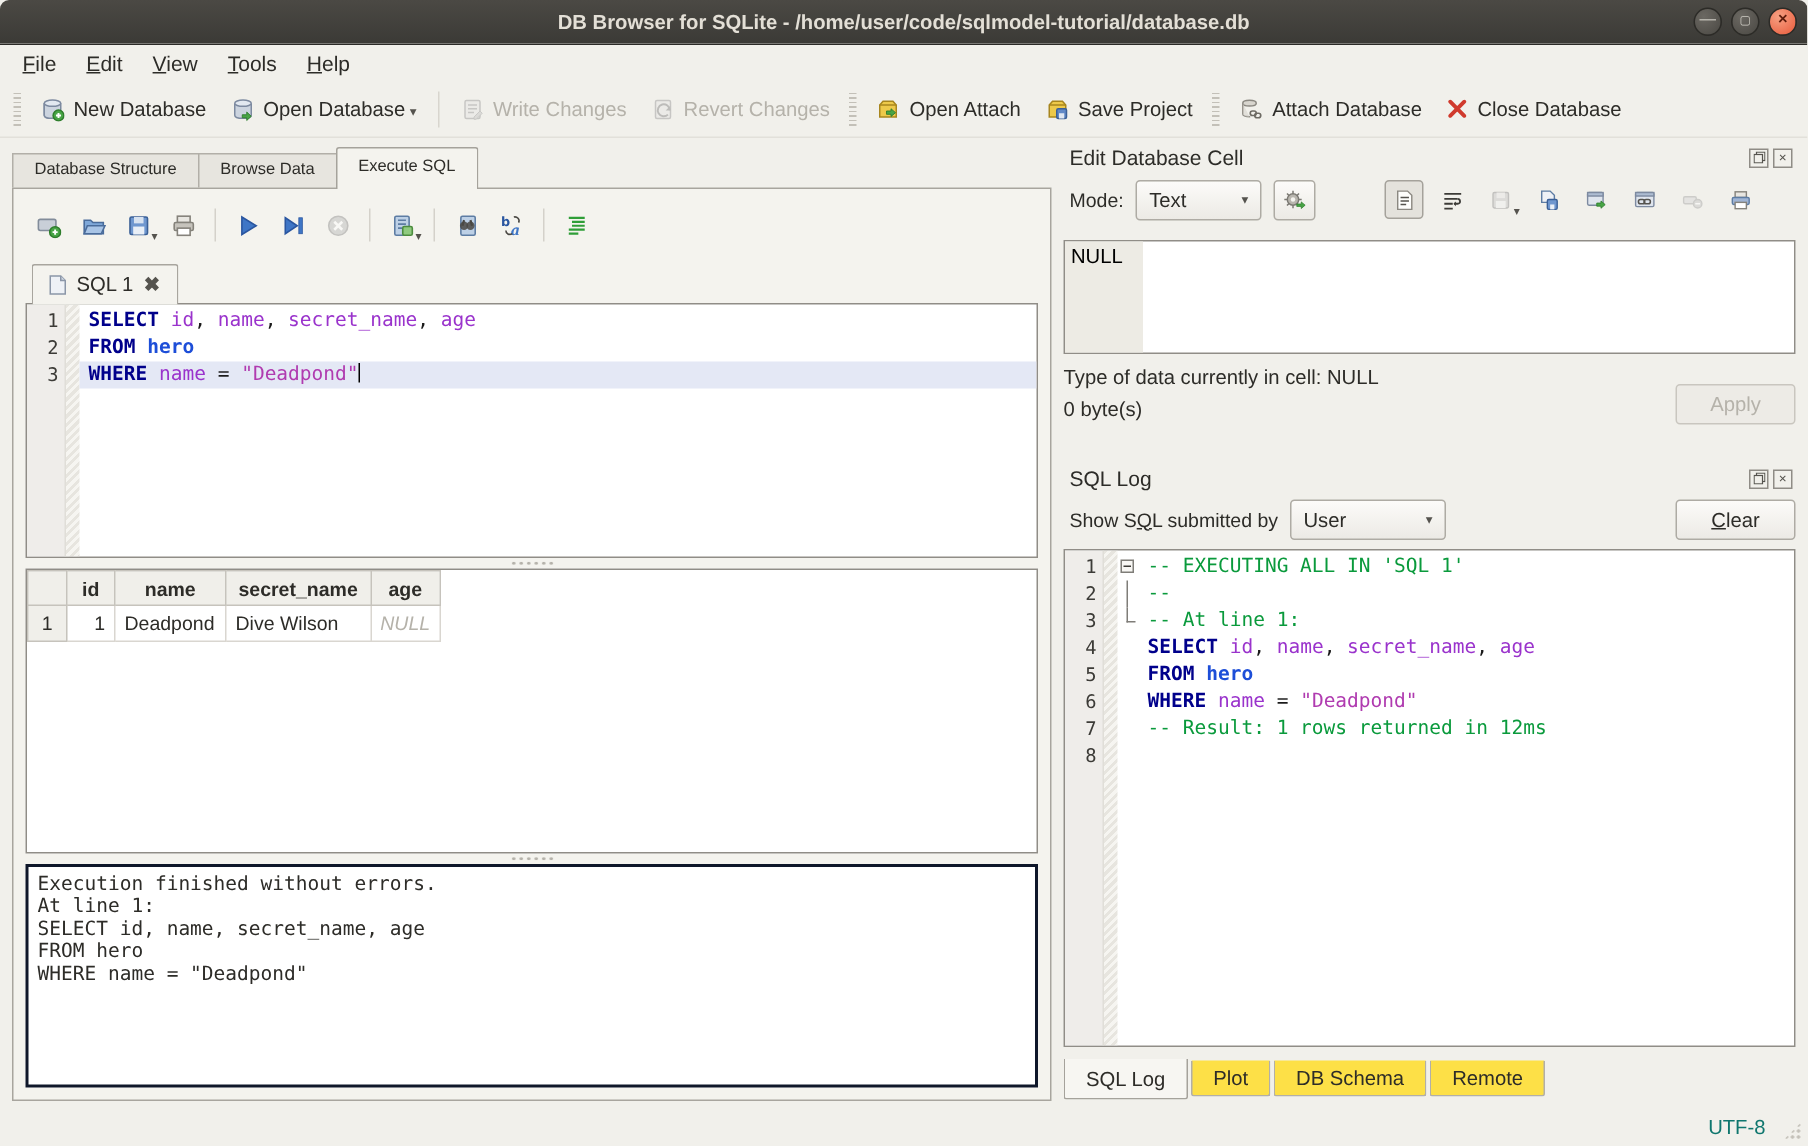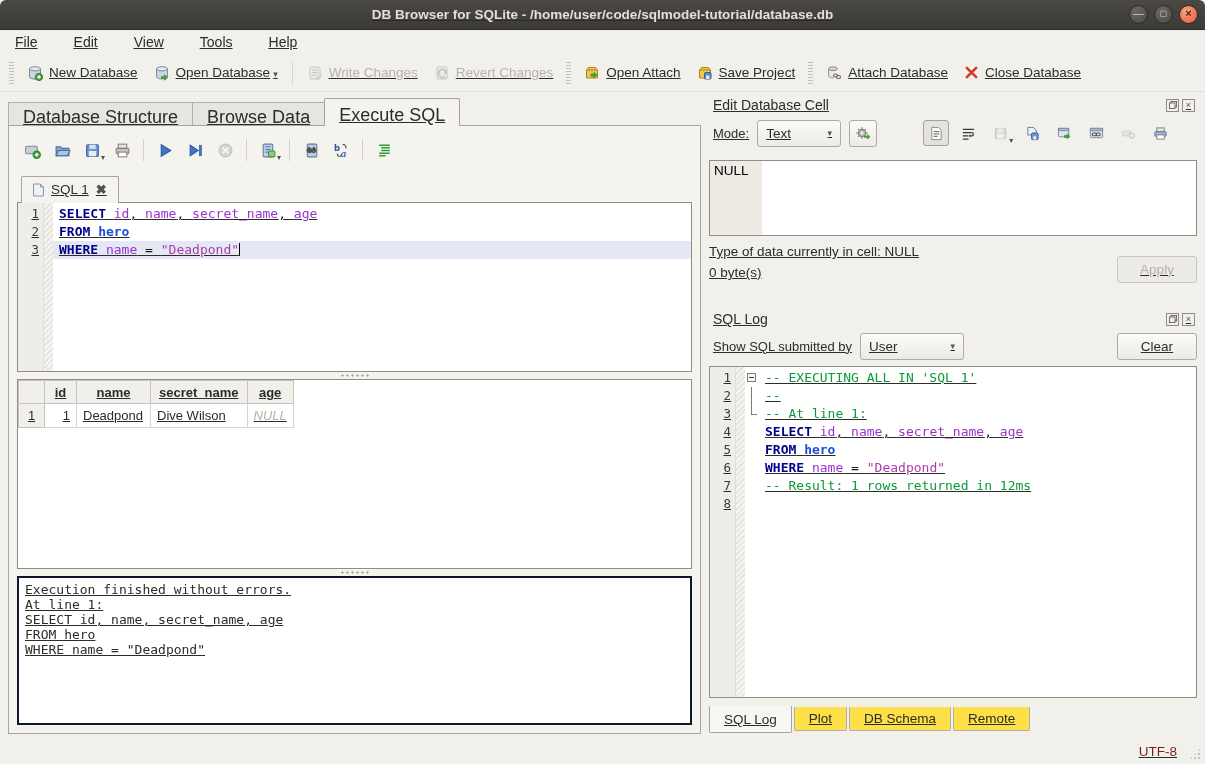--- a/index.html
+++ b/index.html
@@ -1,49 +1,49 @@
 <!DOCTYPE html>
 <html><head>
 <meta charset="utf-8">
 <style>
   * { box-sizing: border-box; margin: 0; padding: 0; }
   html,body { width:1205px; height:764px; }
   body { font-family:"Liberation Sans",sans-serif; font-size:13px; color:#2d2c28; background:#f1f0eb; overflow:hidden; }
-  .window { width:1205px; height:764px; display:flex; flex-direction:column; background:#f1f0eb;text-decoration:underline; }
+  .window { width:1205px; height:764px; display:flex; flex-direction:column; background:#f1f0eb; }
 
   
   .titlebar { height:30px; flex:0 0 30px; background:linear-gradient(#4b4944,#3b3a36); border-bottom:1px solid #2b2a27; position:relative; display:flex; align-items:center; justify-content:center; border-radius:6px 6px 0 0; }
   .titlebar .title { color:#e3dfd6; font-weight:bold; font-size:13.5px; }
   .win-controls { position:absolute; right:7px; top:5px; display:flex; gap:6px; }
   .win-btn { width:19px; height:19px; border-radius:50%; display:flex; align-items:center; justify-content:center; font-size:11px; line-height:1; border:1px solid #2c2b27; color:#cfccc4; background:radial-gradient(circle at 35% 30%, #6b6862, #4a4843); cursor:default; }
   .win-btn.close { background:radial-gradient(circle at 35% 30%, #f7a183, #e8593a); color:#5e1c0c; font-weight:bold; }
   .win-btn span { transform:translateY(-1px); }
 
   
-  .menubar { height:24px; flex:0 0 24px; display:flex; align-items:center; padding-left:6px; gap:18px; background:#f1f0eb; }
+  .menubar { height:24px; flex:0 0 24px; display:flex; align-items:center; padding-left:6px; gap:2px; background:#f1f0eb; }
   .menu-item { padding:3px 9px; font-size:14px; }
   .menu-item .mn { text-decoration:underline; }
 
   
   .toolbar { height:38px; flex:0 0 38px; display:flex; align-items:center; padding:0 4px; background:#f1f0eb; border-bottom:1px solid #e2e0da; }
   .tb-grip { width:5px; height:22px; margin:0 5px; background-image:repeating-linear-gradient(#c3c0b8 0 1px, transparent 1px 3px); background-size:1px 100%; background-repeat:repeat-x; background-position:2px 0; }
   .tb-sep { width:1px; height:24px; background:#d8d5ce; margin:0 6px; }
   .tb-btn { display:flex; align-items:center; gap:6px; padding:5px 8px; border-radius:3px; font-size:13.5px; white-space:nowrap; }
   .tb-btn.disabled { color:#b5b2aa; }
   .tb-btn.disabled svg { opacity:.45; filter:grayscale(1); }
   .tb-caret { font-size:9px; color:#55534e; margin-left:-3px; align-self:flex-end; padding-bottom:2px; }
 
   
   .content { flex:1 1 auto; display:flex; min-height:0; }
   .left-pane { width:703px; flex:0 0 703px; display:flex; flex-direction:column; padding:6px 2px 4px 8px; min-height:0; }
   .right-pane { flex:1 1 auto; display:flex; flex-direction:column; padding:2px 8px 4px 6px; min-height:0; }
 
   
   .main-tabs { display:flex; align-items:flex-end; height:28px; flex:0 0 28px; }
-  .main-tab { padding:4px 14px 5px; font-size:18px; background:#e7e5df; border:1px solid #b2afa8; border-bottom:none; margin-right:-1px; height:24px; position:relative; }
+  .main-tab { padding:4px 14px 5px; font-size:11px; background:#e7e5df; border:1px solid #b2afa8; border-bottom:none; margin-right:-1px; height:24px; position:relative; }
   .main-tab.active { background:#f4f3ee; height:28px; z-index:3; border-color:#a5a29b; padding-top:6px; border-radius:2px 2px 0 0; }
   .left-body { flex:1 1 auto; border:1px solid #a8a59e; background:#f4f3ee; margin-top:-1px; padding:8px 8px 6px; display:flex; flex-direction:column; min-height:0; position:relative; z-index:1; }
 
   
   .sql-toolbar { height:32px; flex:0 0 32px; display:flex; align-items:center; gap:4px; padding-left:2px; }
   .icon-btn { width:26px; height:26px; display:flex; align-items:center; justify-content:center; border-radius:3px; position:relative; }
   .icon-btn.disabled svg { opacity:.45; filter:grayscale(1); }
   .icon-btn .dd { position:absolute; right:0px; bottom:1px; font-size:8px; color:#55534e; }
   .sql-tb-sep { width:1px; height:22px; background:#d4d1ca; margin:0 4px; }
 
@@ -118,21 +118,21 @@
   .filter-row { height:32px; flex:0 0 32px; display:flex; align-items:center; gap:8px; padding-left:4px; margin-bottom:4px; }
   .filter-row .spacer { flex:1; }
   .log-editor { flex:1 1 auto; min-height:0; }
 
   
   .bottom-tabs { height:27px; flex:0 0 27px; display:flex; align-items:flex-start; margin-top:9px; }
   .bottom-tab { padding:4px 14px; font-size:13.5px; background:#fde047; border:1px solid #b2afa8; border-top:none; margin-right:2px; height:24px; border-radius:0 0 2px 2px; }
   .bottom-tab.active { background:#f7f6f2; height:27px; border-color:#a5a29b; margin-top:-1px; padding-top:6px; }
 
   
-  .statusbar { height:26px; flex:0 0 26px; display:flex; align-items:center; justify-content:flex-end; padding-right:28px; color:#7f1d1d; font-size:13.5px; position:relative; }
+  .statusbar { height:26px; flex:0 0 26px; display:flex; align-items:center; justify-content:flex-end; padding-right:28px; color:#0f766e; font-size:13.5px; position:relative; }
   .resize-grip { position:absolute; right:4px; bottom:4px; width:12px; height:12px; background-image:radial-gradient(circle,#c3c0b8 1px,transparent 1.2px); background-size:4px 4px; clip-path:polygon(100% 0,100% 100%,0 100%); }
 
   svg { display:block; }
 </style>
 </head>
 <body>
 
 <div class="window">
 
   <div class="titlebar">

